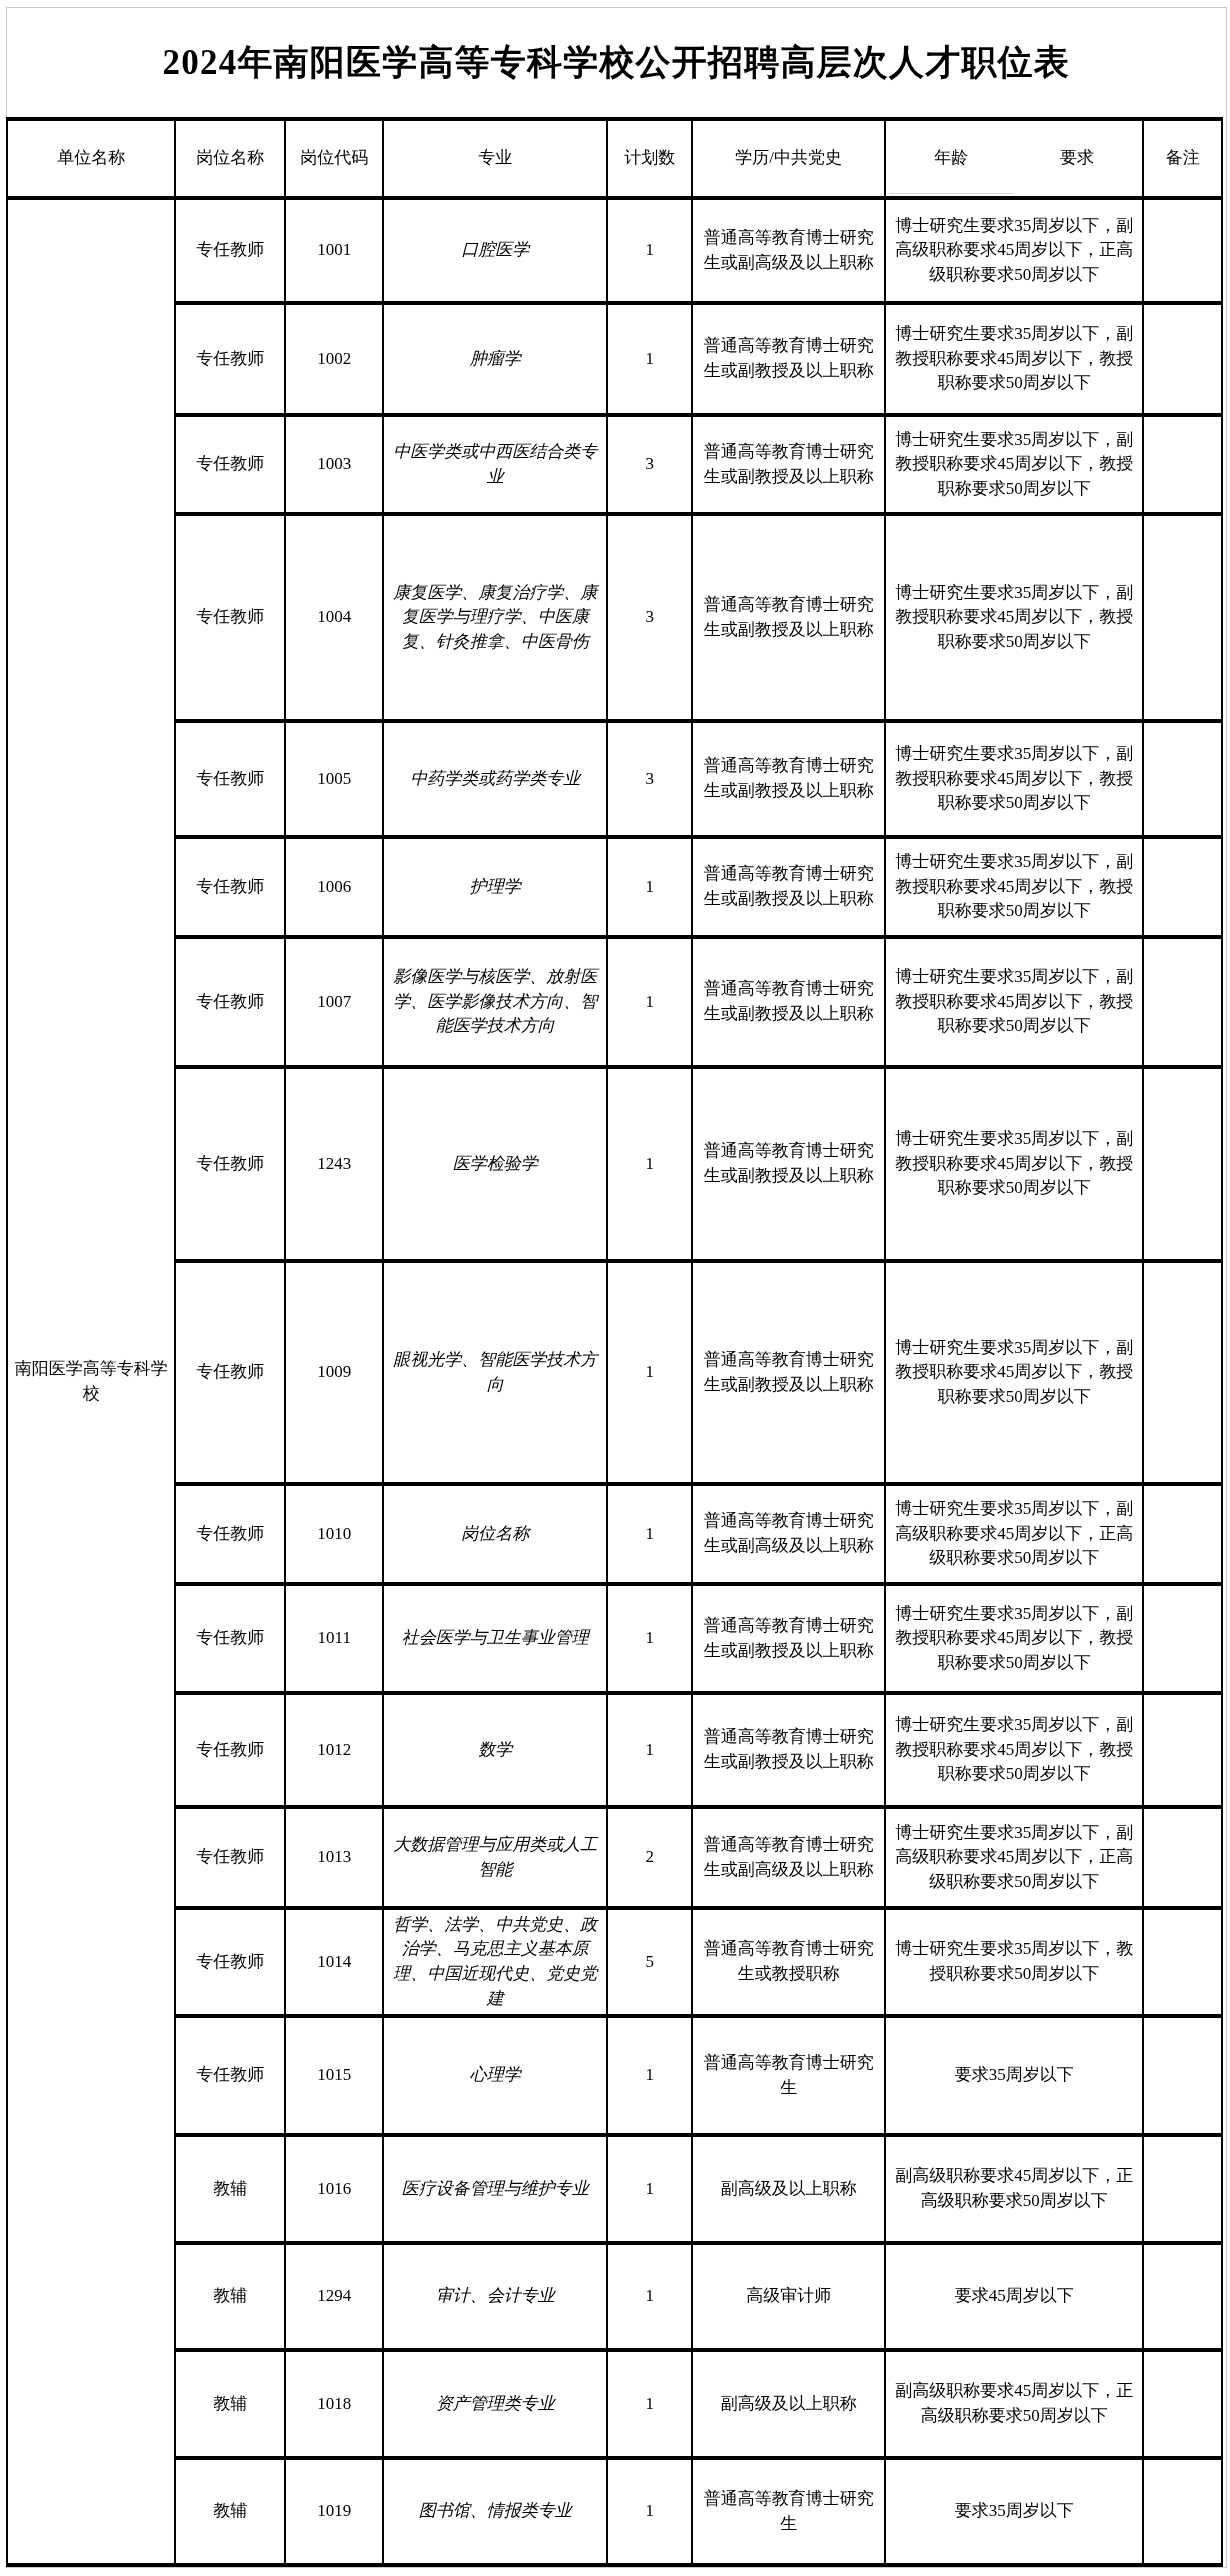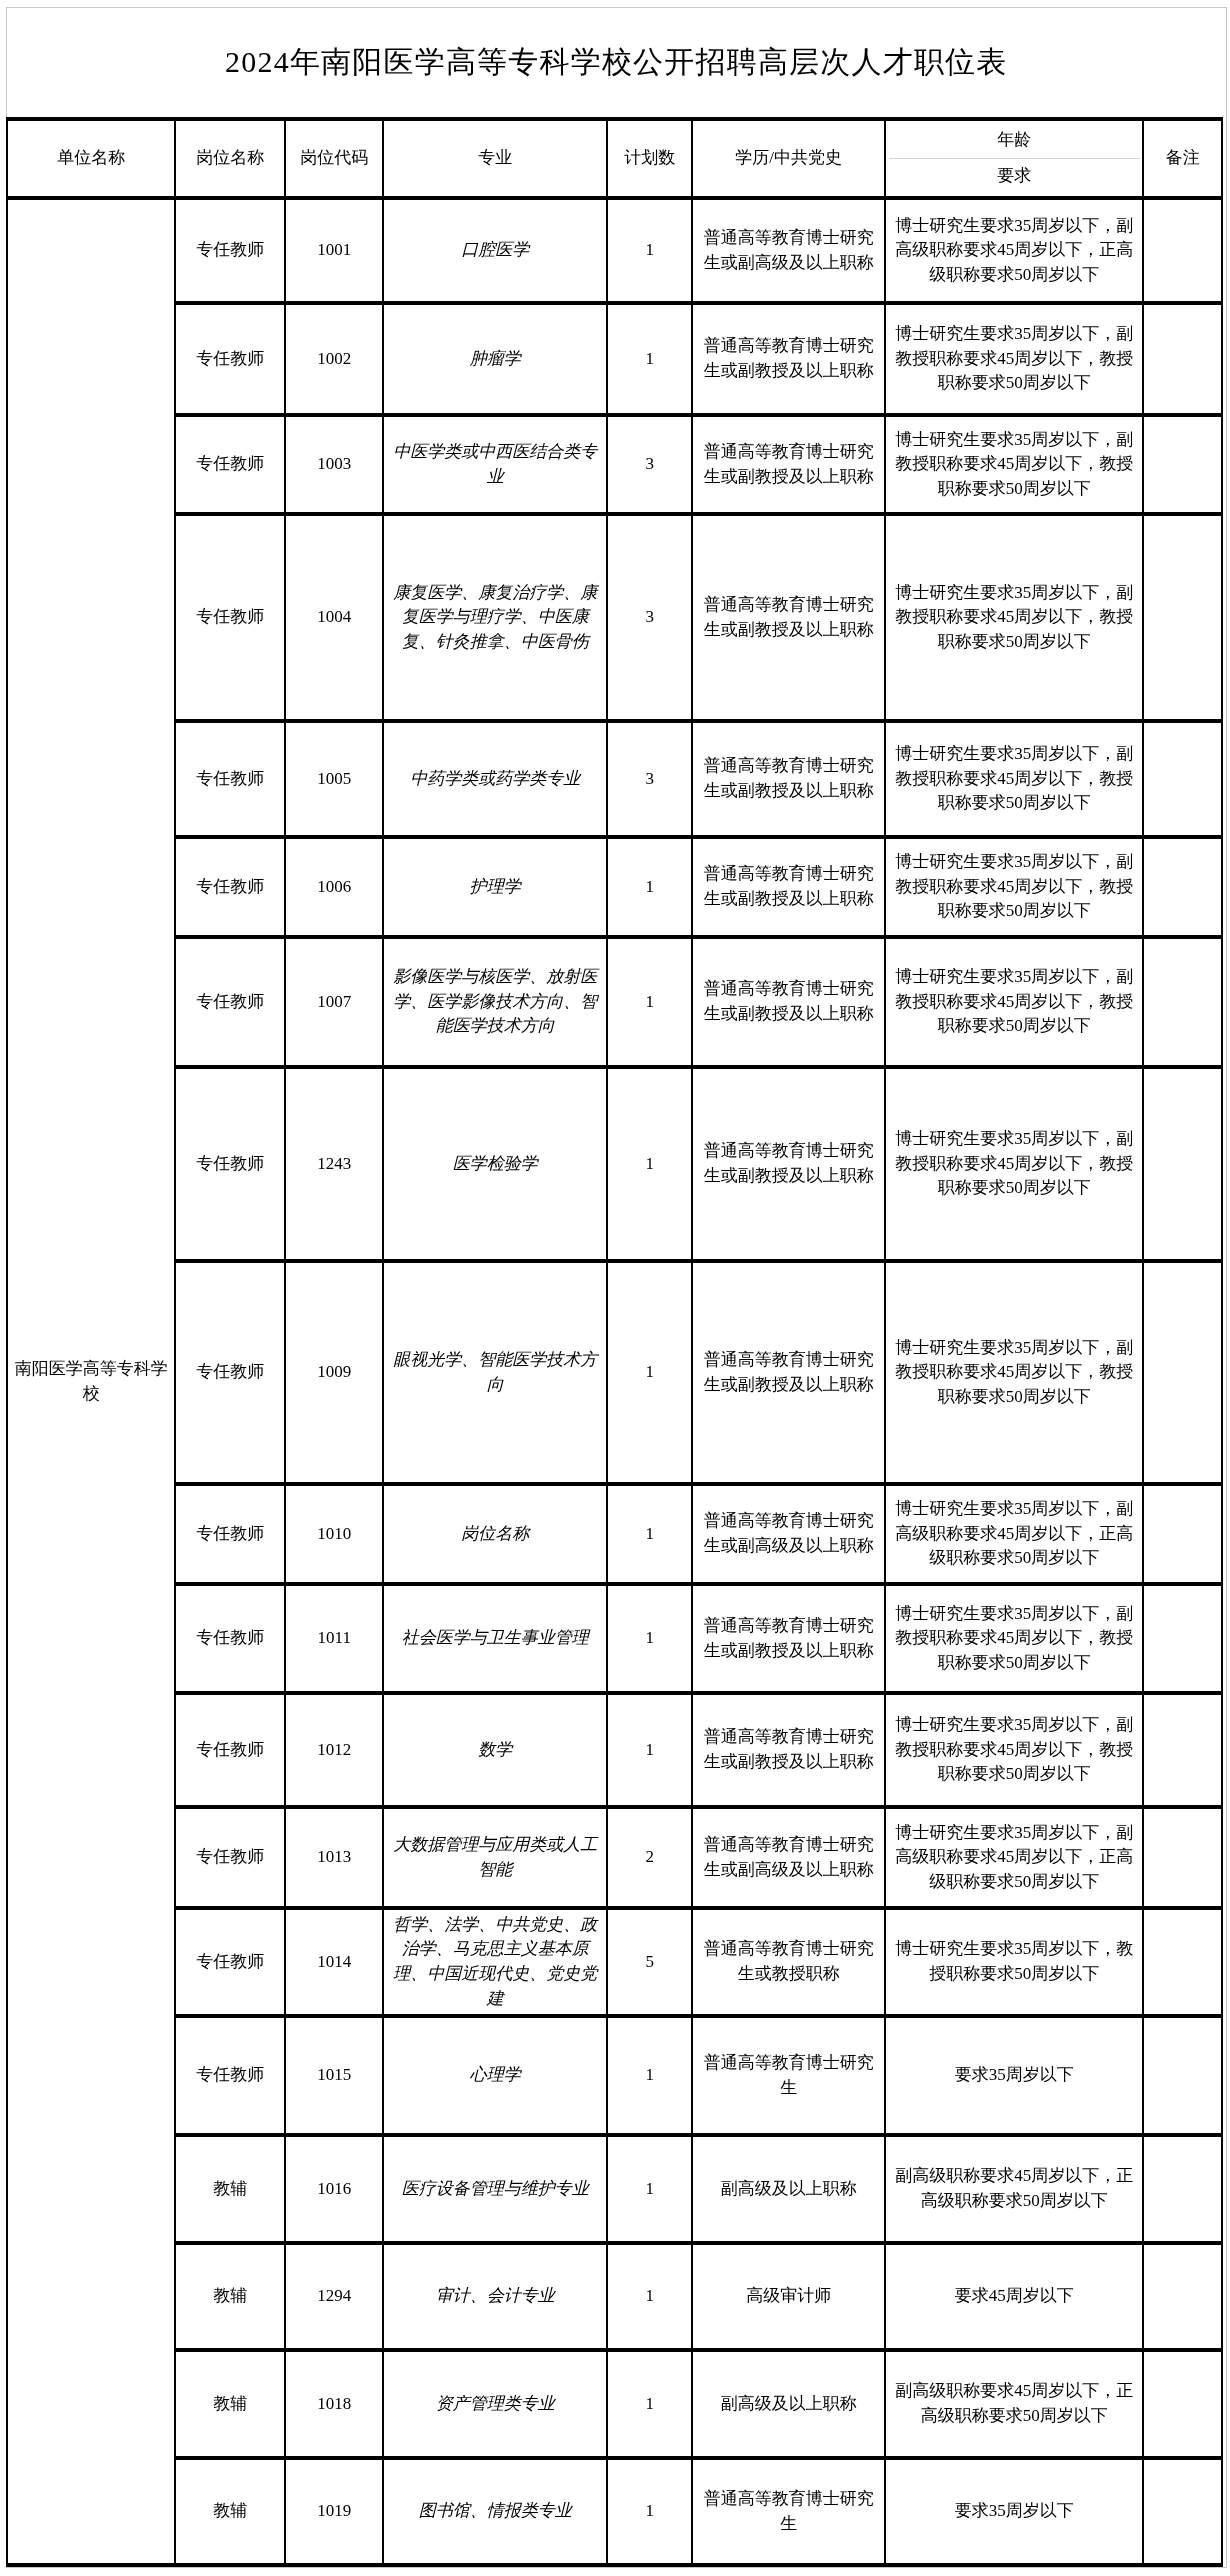--- a/index.html
+++ b/index.html
@@ -20,22 +20,22 @@
     background: #ffffff;
   }
   .title-box {
     height: 109px;
     display: flex;
     align-items: center;
     justify-content: center;
   }
   .title-box h1 {
     margin: 0;
-    font-size: 30px;
-    font-weight: normal;
+    font-size: 35px;
+    font-weight: bold;
     letter-spacing: 1.2px;
     white-space: nowrap;
   }
   table.jobs {
     border-collapse: collapse;
     table-layout: fixed;
     width: 1215px;
     margin-left: -0.6px;
   }
   table.jobs th, table.jobs td {
@@ -49,21 +49,20 @@
     line-height: 1.45;
     font-weight: normal;
     padding: 0 2.3px;
     overflow: hidden;
   }
   td.major-cell { padding: 0 1.2px; font-style: italic; }
   td.unit-cell  { padding: 0 12.7px; }
   th.age-header { padding: 0; }
   .age-split {
     display: flex;
-    flex-direction: column;
     height: 71px;
   }
   .age-split > div {
     flex: 1;
     display: flex;
     align-items: center;
     justify-content: center;
   }
   .age-split > div:first-child {
     border-bottom: 0.6px solid #d4d4d4;

